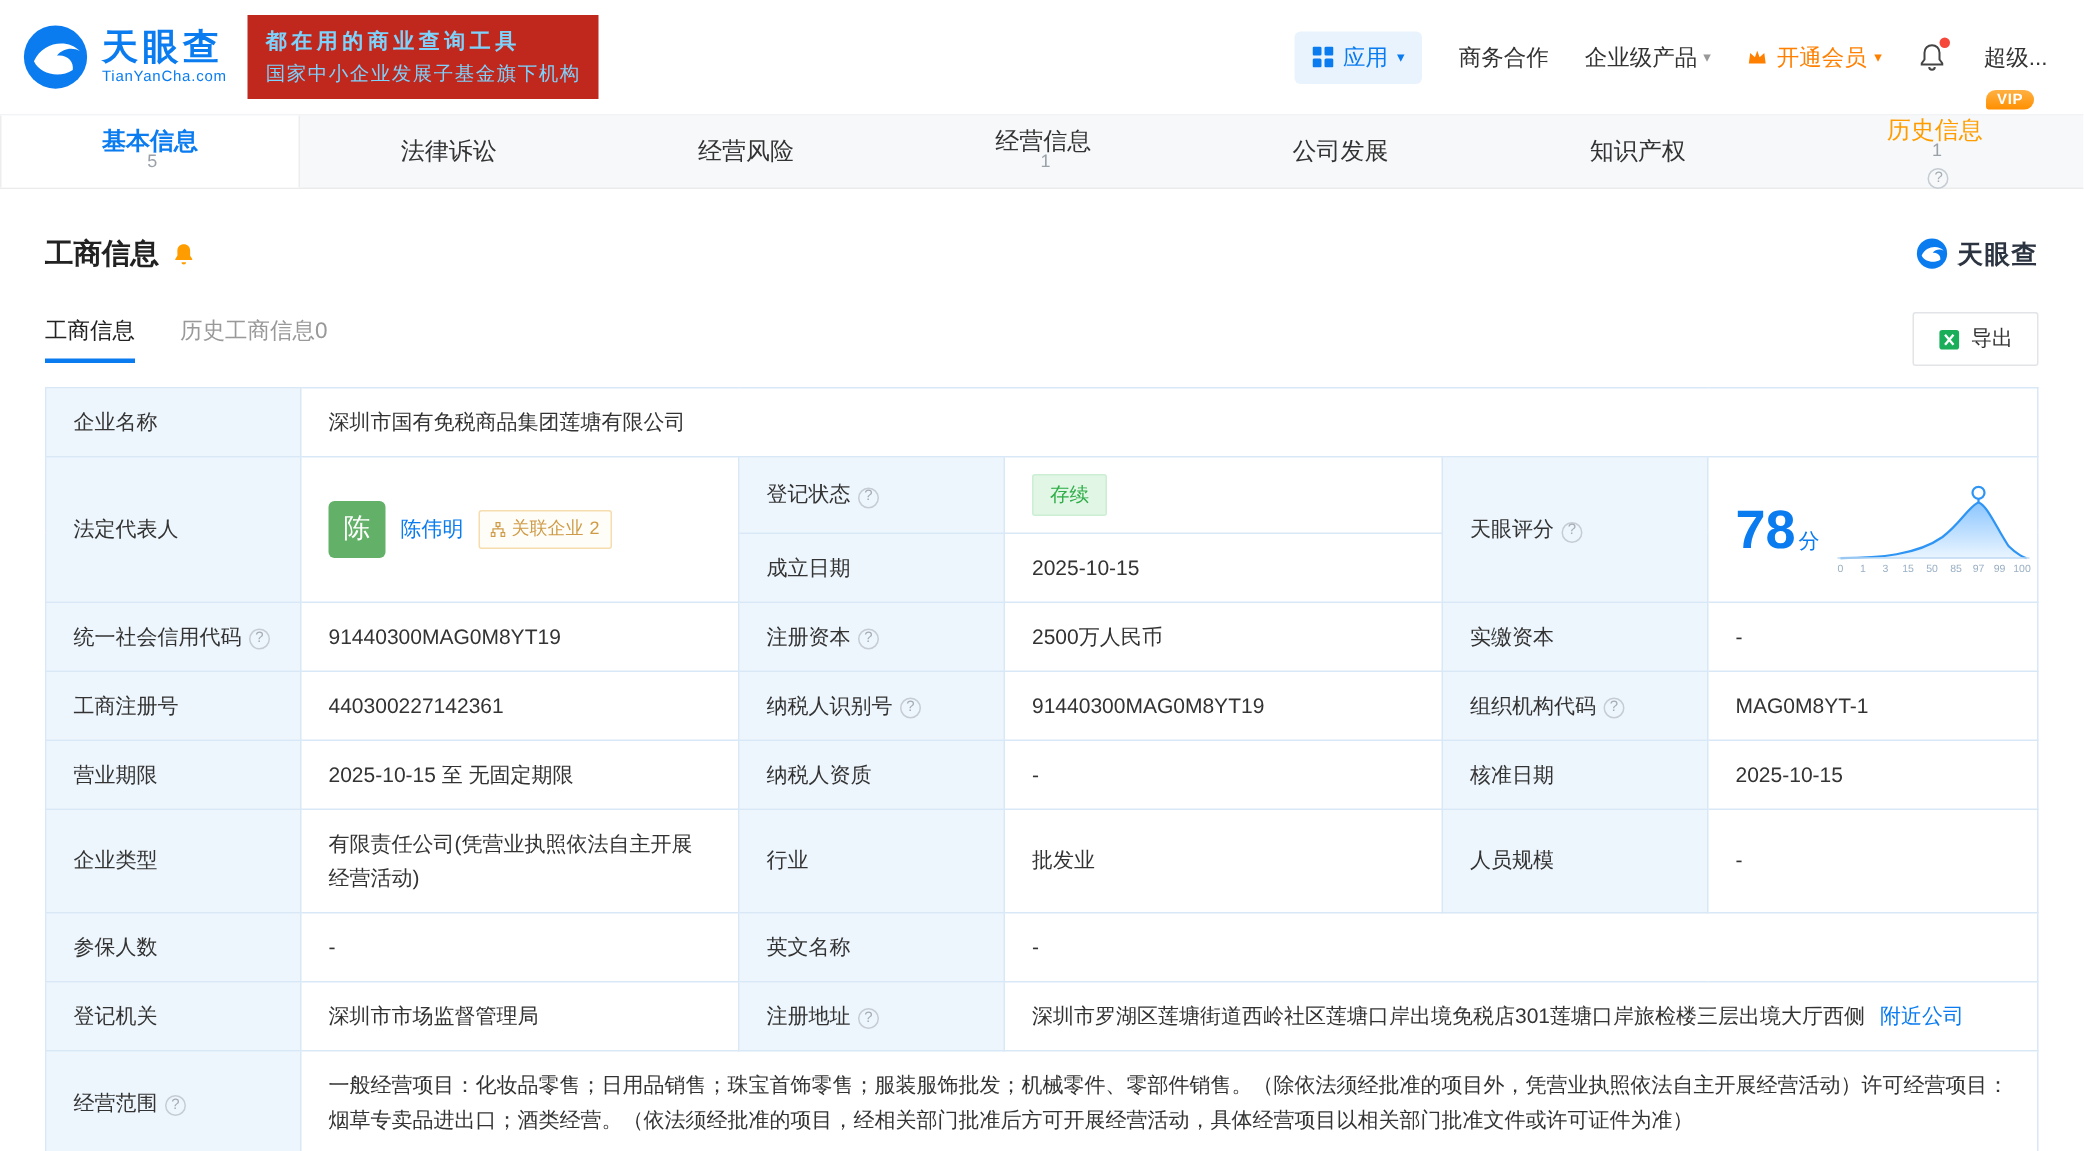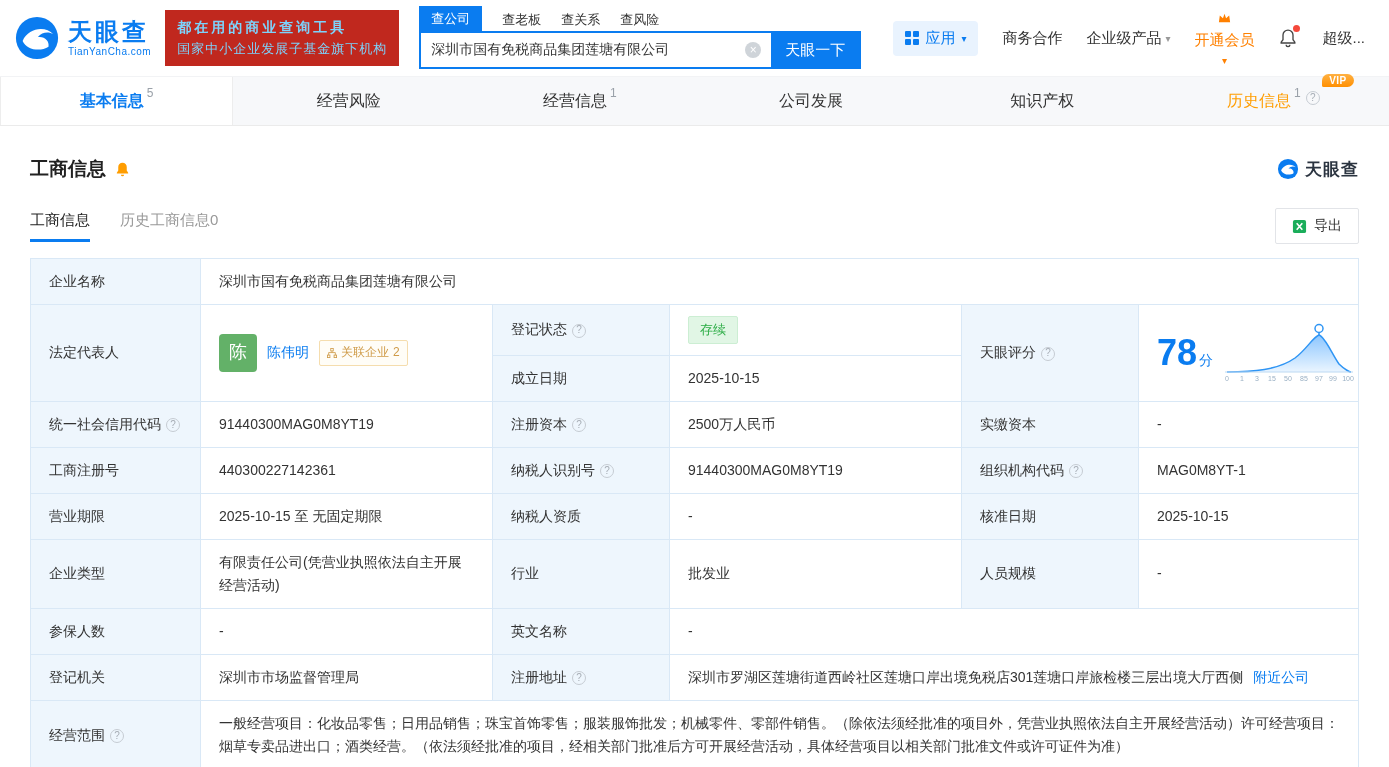--- a/index.html
+++ b/index.html
@@ -26,31 +26,31 @@
   .stab { color: #333; cursor: pointer; padding-bottom: 2px; }
   .stab.active { background: #0a7cf0; color: #fff; padding: 4px 12px 3px; }
   .search-box { display: flex; border: 2px solid #0a7cf0; height: 38px; width: 442px; background: #fff; }
   .search-box input { flex: 1; border: none; outline: none; padding: 0 10px; font-size: 14px; color: #333; font-family: inherit; }
   .clear-btn { align-self: center; width: 16px; height: 16px; border-radius: 50%; background: #cfd4d9; color: #fff; font-size: 12px; line-height: 16px; text-align: center; margin-right: 10px; cursor: pointer; }
   .search-btn { width: 88px; background: #0a7cf0; color: #fff; border: none; font-size: 15px; cursor: pointer; font-family: inherit; }
 
   .top-nav { margin-left: auto; display: flex; align-items: center; gap: 24px; font-size: 15px; white-space: nowrap; }
   .nav-apps { display: flex; align-items: center; gap: 6px; background: #e9f3fe; color: #0a7cf0; padding: 8px 12px; border-radius: 4px; cursor: pointer; text-align: center; }
   .nav-item { color: #333; cursor: pointer; display: flex; align-items: center; gap: 4px; }
-  .nav-vip { color: #ff8000; cursor: pointer; display: flex; align-items: center; gap: 5px; flex-direction: column; }
+  .nav-vip { color: #ff8000; cursor: pointer; display: flex; align-items: center; gap: 5px; }
   .caret { font-size: 10px; color: #999; }
   .nav-apps .caret, .nav-vip .caret { color: inherit; }
   .bell-wrap { position: relative; cursor: pointer; display: flex; }
   .red-dot { position: absolute; top: -2px; right: -2px; width: 7px; height: 7px; background: #f5483b; border-radius: 50%; }
 
   
   .main-tabs { display: flex; height: 50px; background: #f7f8fa; border-bottom: 1px solid #ebebeb; border-top: 1px solid #f2f3f5; }
   .mtab { flex: 1; display: flex; align-items: center; justify-content: center; font-size: 16px; color: #333; cursor: pointer; }
   .mtab.active { background: #fff; color: #0a7cf0; font-weight: bold; border-left: 1px solid #ededed; border-right: 1px solid #ededed; }
-  .mtab-inner { position: relative; display: flex; align-items: flex-start; }
+  .mtab-inner { position: relative; display: flex; align-items: center; flex-direction: column; }
   .count { font-size: 12px; color: #9aa1a9; margin-left: 3px; position: relative; top: -5px; font-weight: normal; }
   .mtab.history { color: #ff9d00; }
   .vip-badge { position: absolute; top: -17px; right: -34px; background: linear-gradient(180deg, #ffb143, #ff8f00); color: #fff; font-size: 10px; font-weight: bold; padding: 1px 7px; border-radius: 8px 8px 8px 2px; letter-spacing: .5px; }
 
   .help { display: inline-flex; align-items: center; justify-content: center; width: 14px; height: 14px; margin-left: 5px; border: 1px solid #c6ccd3; border-radius: 50%; font-size: 10px; color: #a6adb5; vertical-align: 1px; flex: 0 0 auto; cursor: pointer; }
 
   
   .section-head { display: flex; align-items: center; margin: 30px 30px 0; }
   .section-title { font-size: 19px; font-weight: bold; color: #222; margin: 0; }
   .section-bell { margin-left: 8px; display: flex; cursor: pointer; }
@@ -97,33 +97,20 @@
       <div class="brand">天眼查</div>
       <div class="domain">TianYanCha.com</div>
     </div>
   </div>
 
   <div class="promo">
     <div class="p1">都在用的商业查询工具</div>
     <div class="p2">国家中小企业发展子基金旗下机构</div>
   </div>
 
-  <div class="search-area">
-    <div class="search-tabs">
-      <span class="stab active">查公司</span>
-      <span class="stab">查老板</span>
-      <span class="stab">查关系</span>
-      <span class="stab">查风险</span>
-    </div>
-    <div class="search-box">
-      <input value="深圳市国有免税商品集团莲塘有限公司" style="">
-      <span class="clear-btn">×</span>
-      <button class="search-btn">天眼一下</button>
-    </div>
-  </div>
 
   <nav class="top-nav">
     <span class="nav-apps">
       <span style="display:flex;">
         <svg width="14" height="14" viewBox="0 0 14 14">
             <rect x="0" y="0" width="6" height="6" rx="1" fill="#0a7cf0"></rect>
             <rect x="8" y="0" width="6" height="6" rx="1" fill="#0a7cf0"></rect>
             <rect x="0" y="8" width="6" height="6" rx="1" fill="#0a7cf0"></rect>
             <rect x="8" y="8" width="6" height="6" rx="1" fill="#0a7cf0"></rect>
           </svg>
@@ -158,20 +145,25 @@
         <span>超级...</span>
       </span>
   </nav>
 </header>
 
 <div class="main-tabs">
   <div class="mtab active">
     <span class="mtab-inner">
         <span>基本信息</span>
         <span class="count">5</span>
+      </span>
+  </div>
+  <div class="mtab">
+    <span class="mtab-inner">
+        <span>法律诉讼</span>
       </span>
   </div>
   <div class="mtab">
     <span class="mtab-inner">
         <span>经营风险</span>
       </span>
   </div>
   <div class="mtab">
     <span class="mtab-inner">
         <span>经营信息</span>

